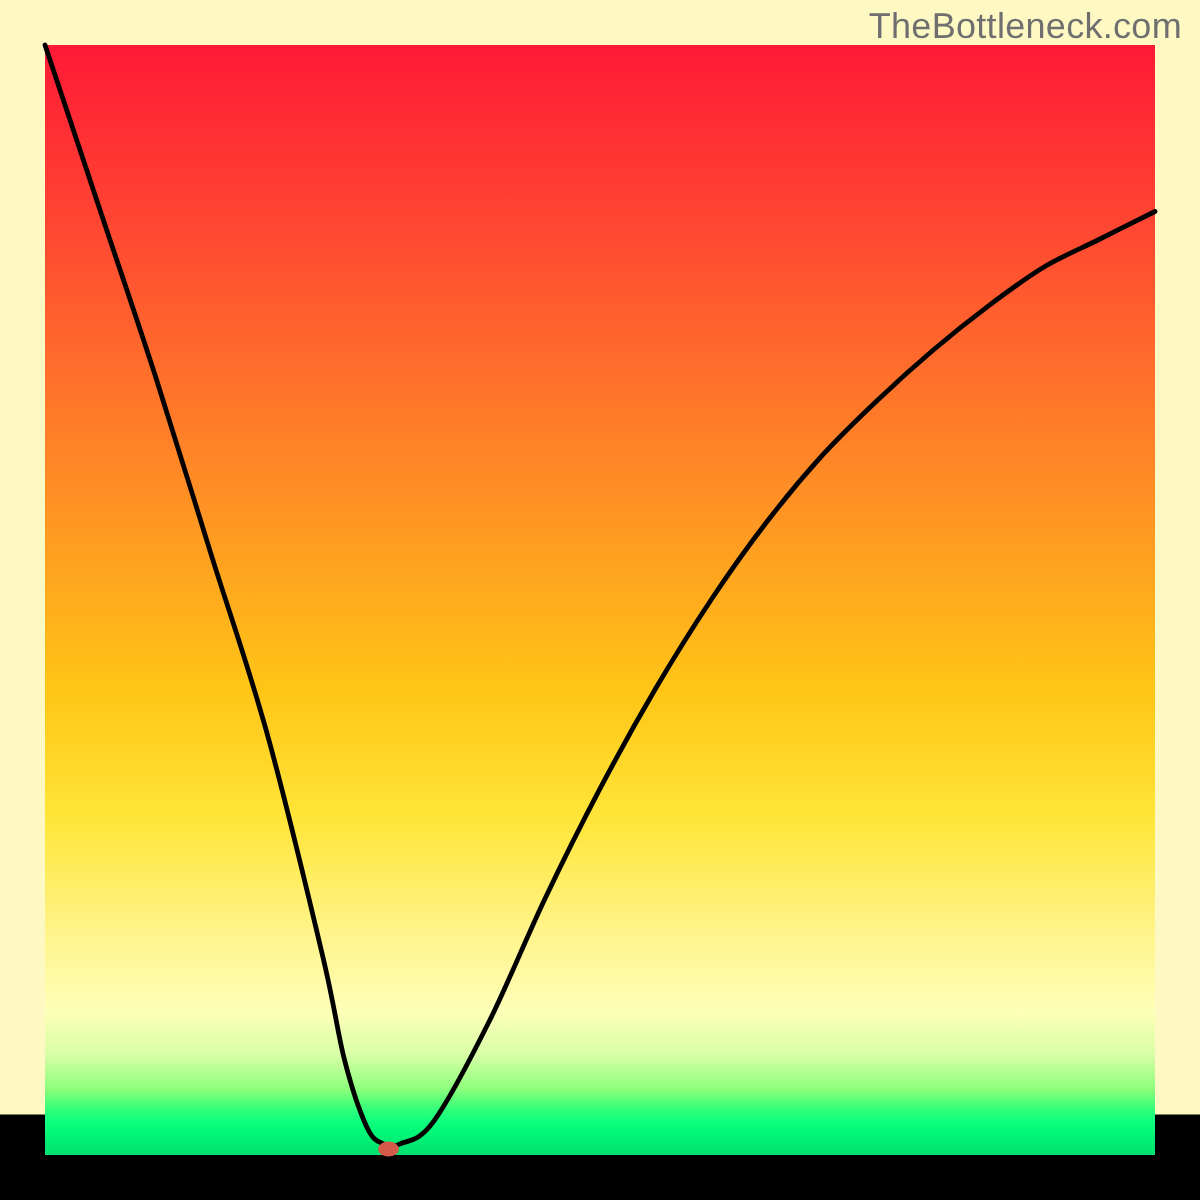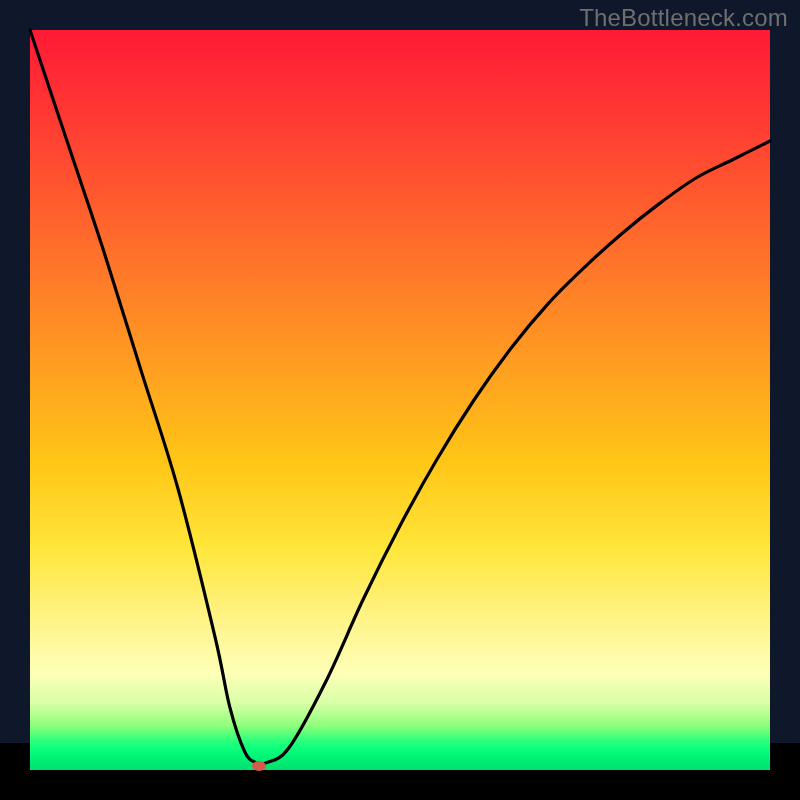--- a/index.html
+++ b/index.html
@@ -8,21 +8,21 @@
     width: 800px;
     height: 800px;
     background: #000;
     font-family: Arial, Helvetica, sans-serif;
     overflow: hidden;
   }
   .frame {
     position: relative;
     width: 800px;
     height: 743px;
-    background: #0f172a;
+    background: #fef9c3;
   }
   .watermark {
     position: absolute;
     top: 4px;
     right: 12px;
     color: #6f6f6f;
     font-size: 24px;
     font-weight: 400;
     letter-spacing: 0.2px;
     user-select: none;

